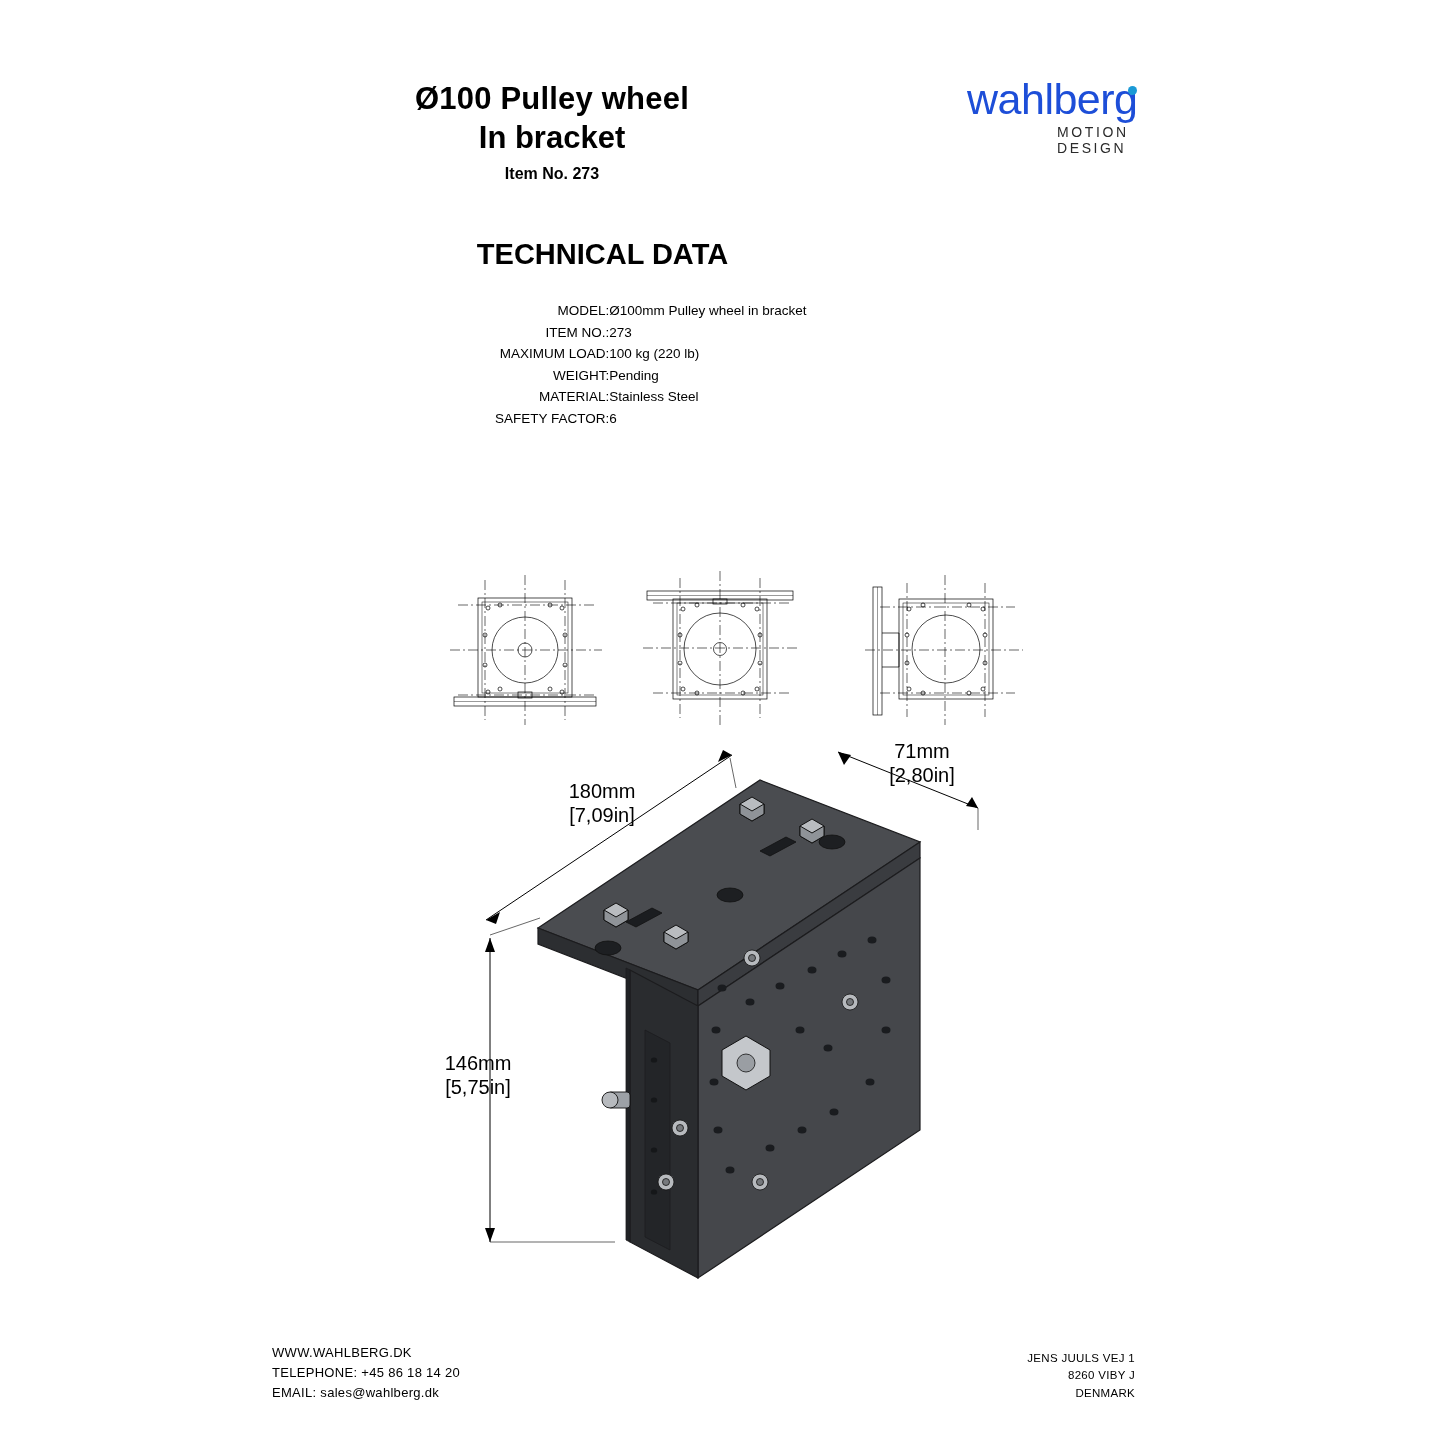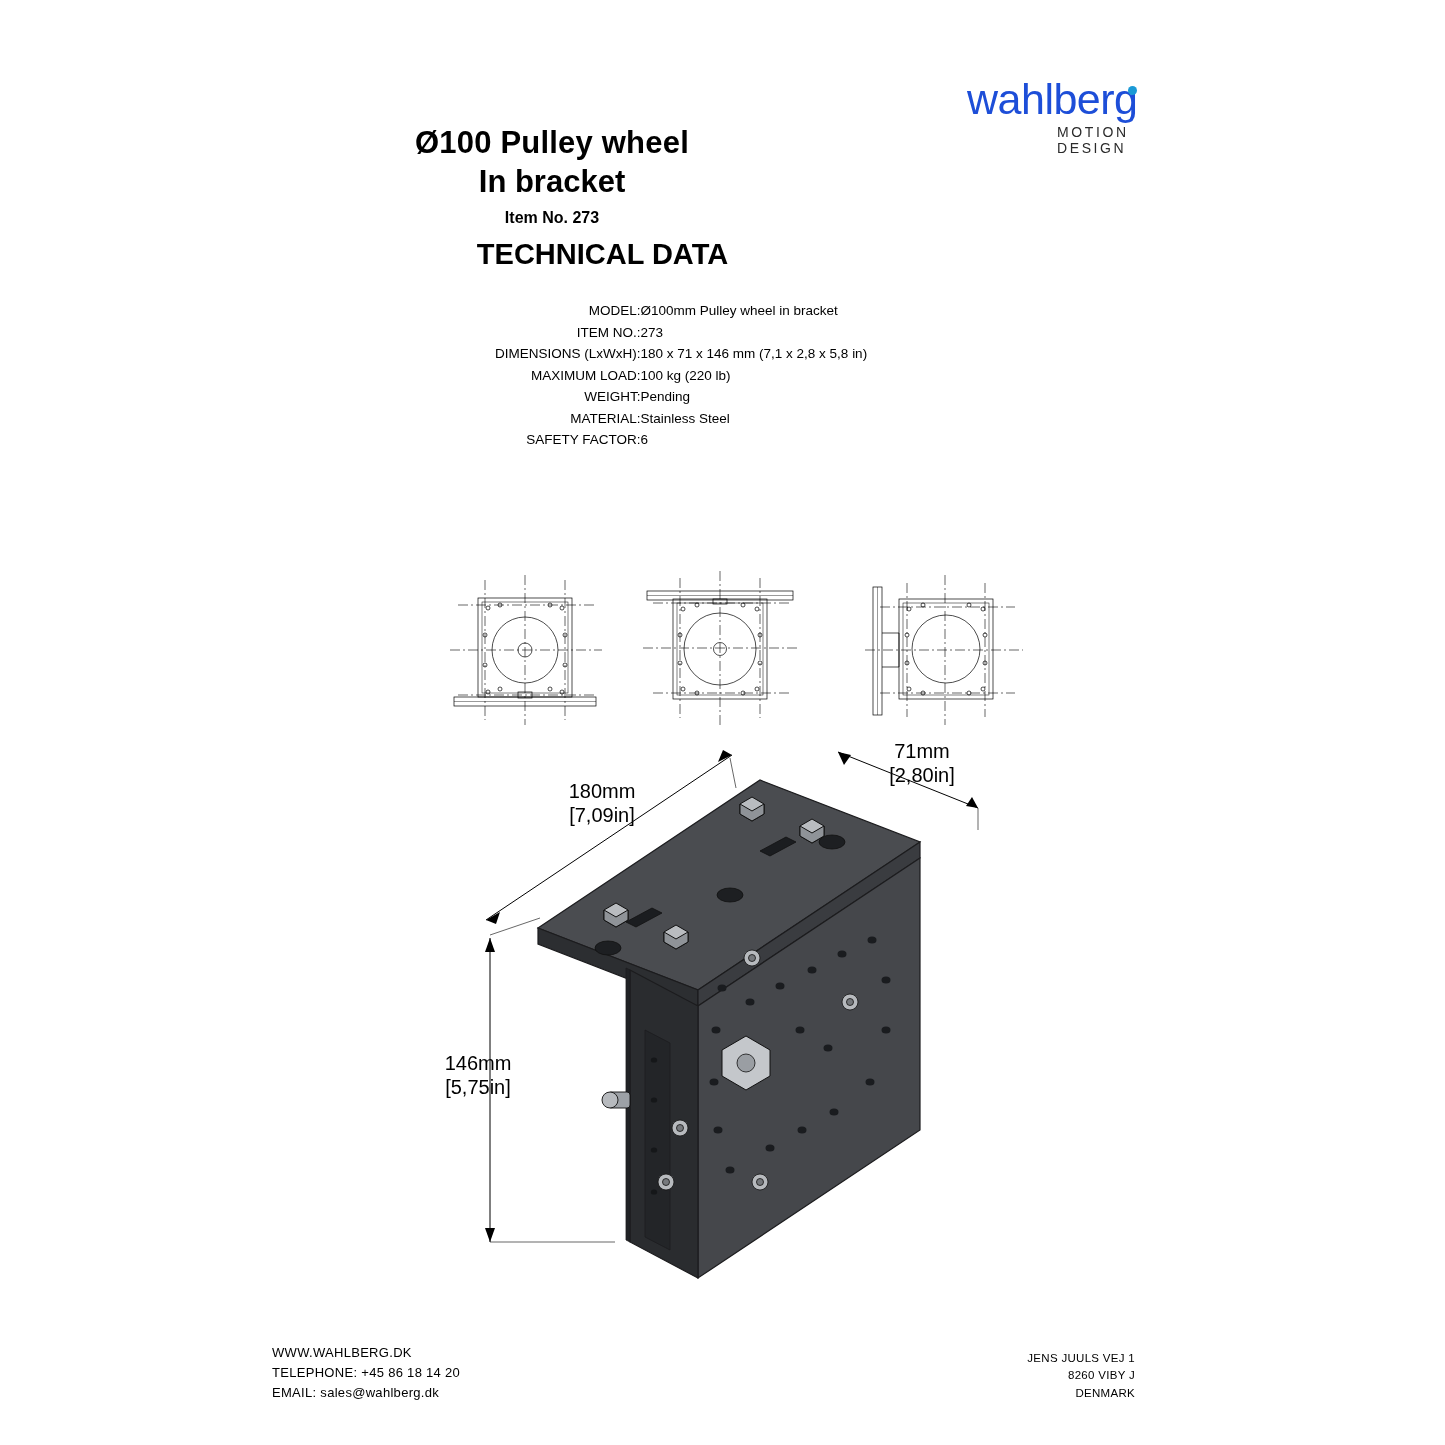--- a/index.html
+++ b/index.html
@@ -21,21 +21,20 @@
     height: 1445px;
   }
 
   
   .title-block {
     position: absolute;
     top: 80px;
     left: 0;
     width: 1284px;
     text-align: center;
-    margin-top: 44px;
   }
   .title-line1 {
     font-size: 31px;
     font-weight: bold;
     letter-spacing: 0.2px;
     line-height: 1.25;
     margin-left: -180px;
   }
   .title-line2 {
     font-size: 31px;
@@ -180,24 +179,20 @@
 
   <table class="spec-table">
     <tbody>
       <tr>
         <td class="spec-label">MODEL:</td>
         <td class="spec-value">Ø100mm Pulley wheel in bracket</td>
       </tr>
       <tr>
         <td class="spec-label">ITEM NO.:</td>
         <td class="spec-value">273</td>
-      </tr>
-      <tr>
-        <td class="spec-label">DIMENSIONS (LxWxH):</td>
-        <td class="spec-value">180 x 71 x 146 mm (7,1 x 2,8 x 5,8 in)</td>
       </tr>
       <tr>
         <td class="spec-label">MAXIMUM LOAD:</td>
         <td class="spec-value">100 kg (220 lb)</td>
       </tr>
       <tr>
         <td class="spec-label">WEIGHT:</td>
         <td class="spec-value">Pending</td>
       </tr>
       <tr>

